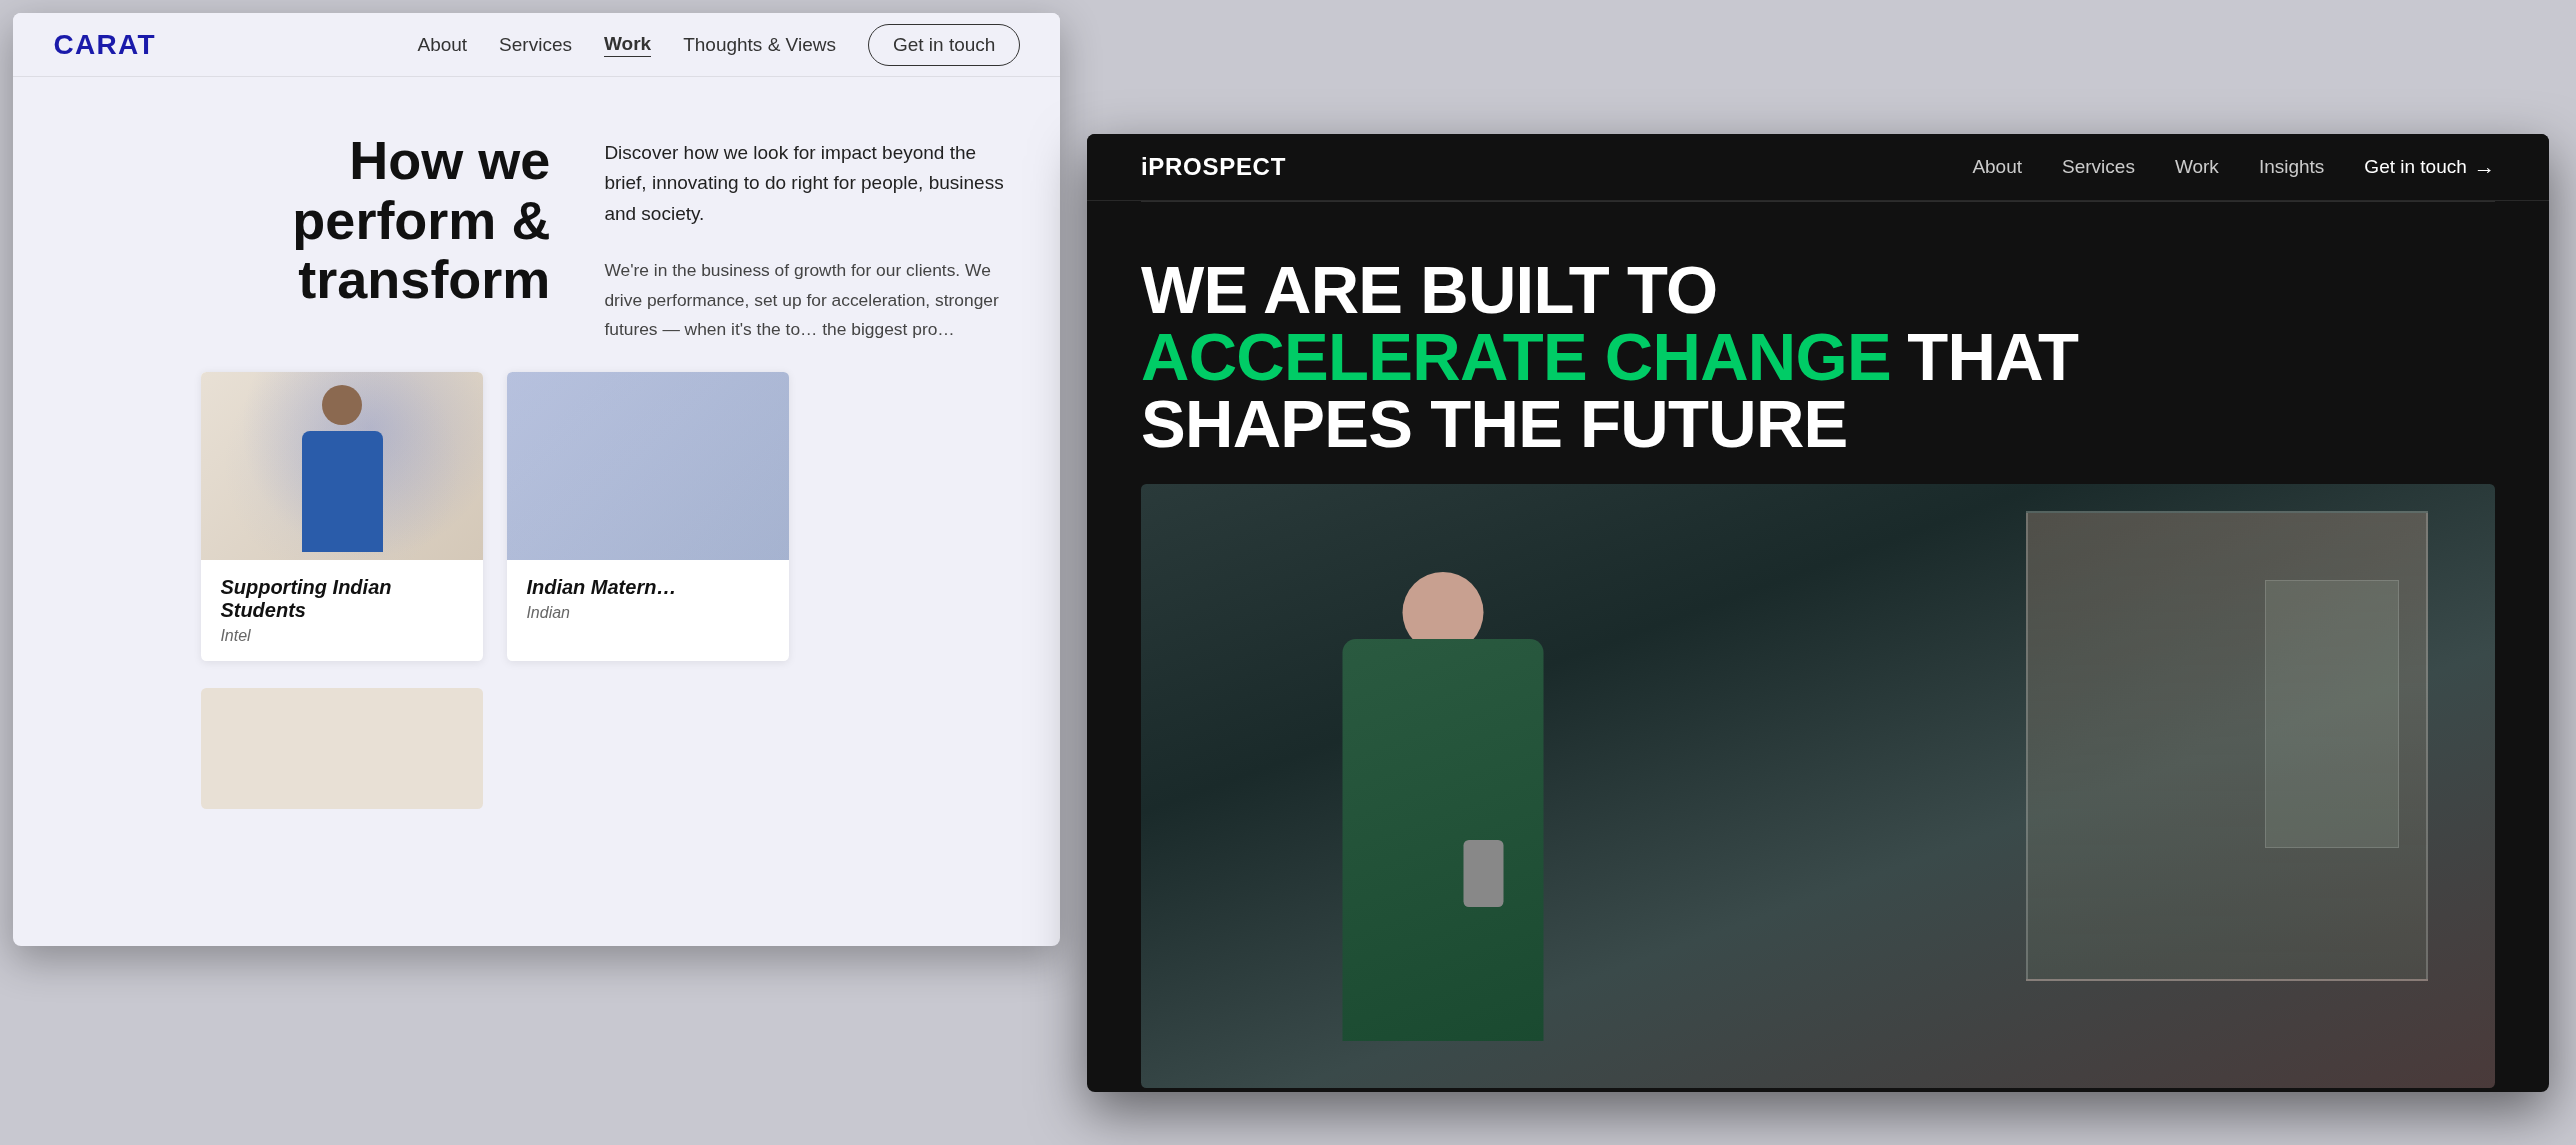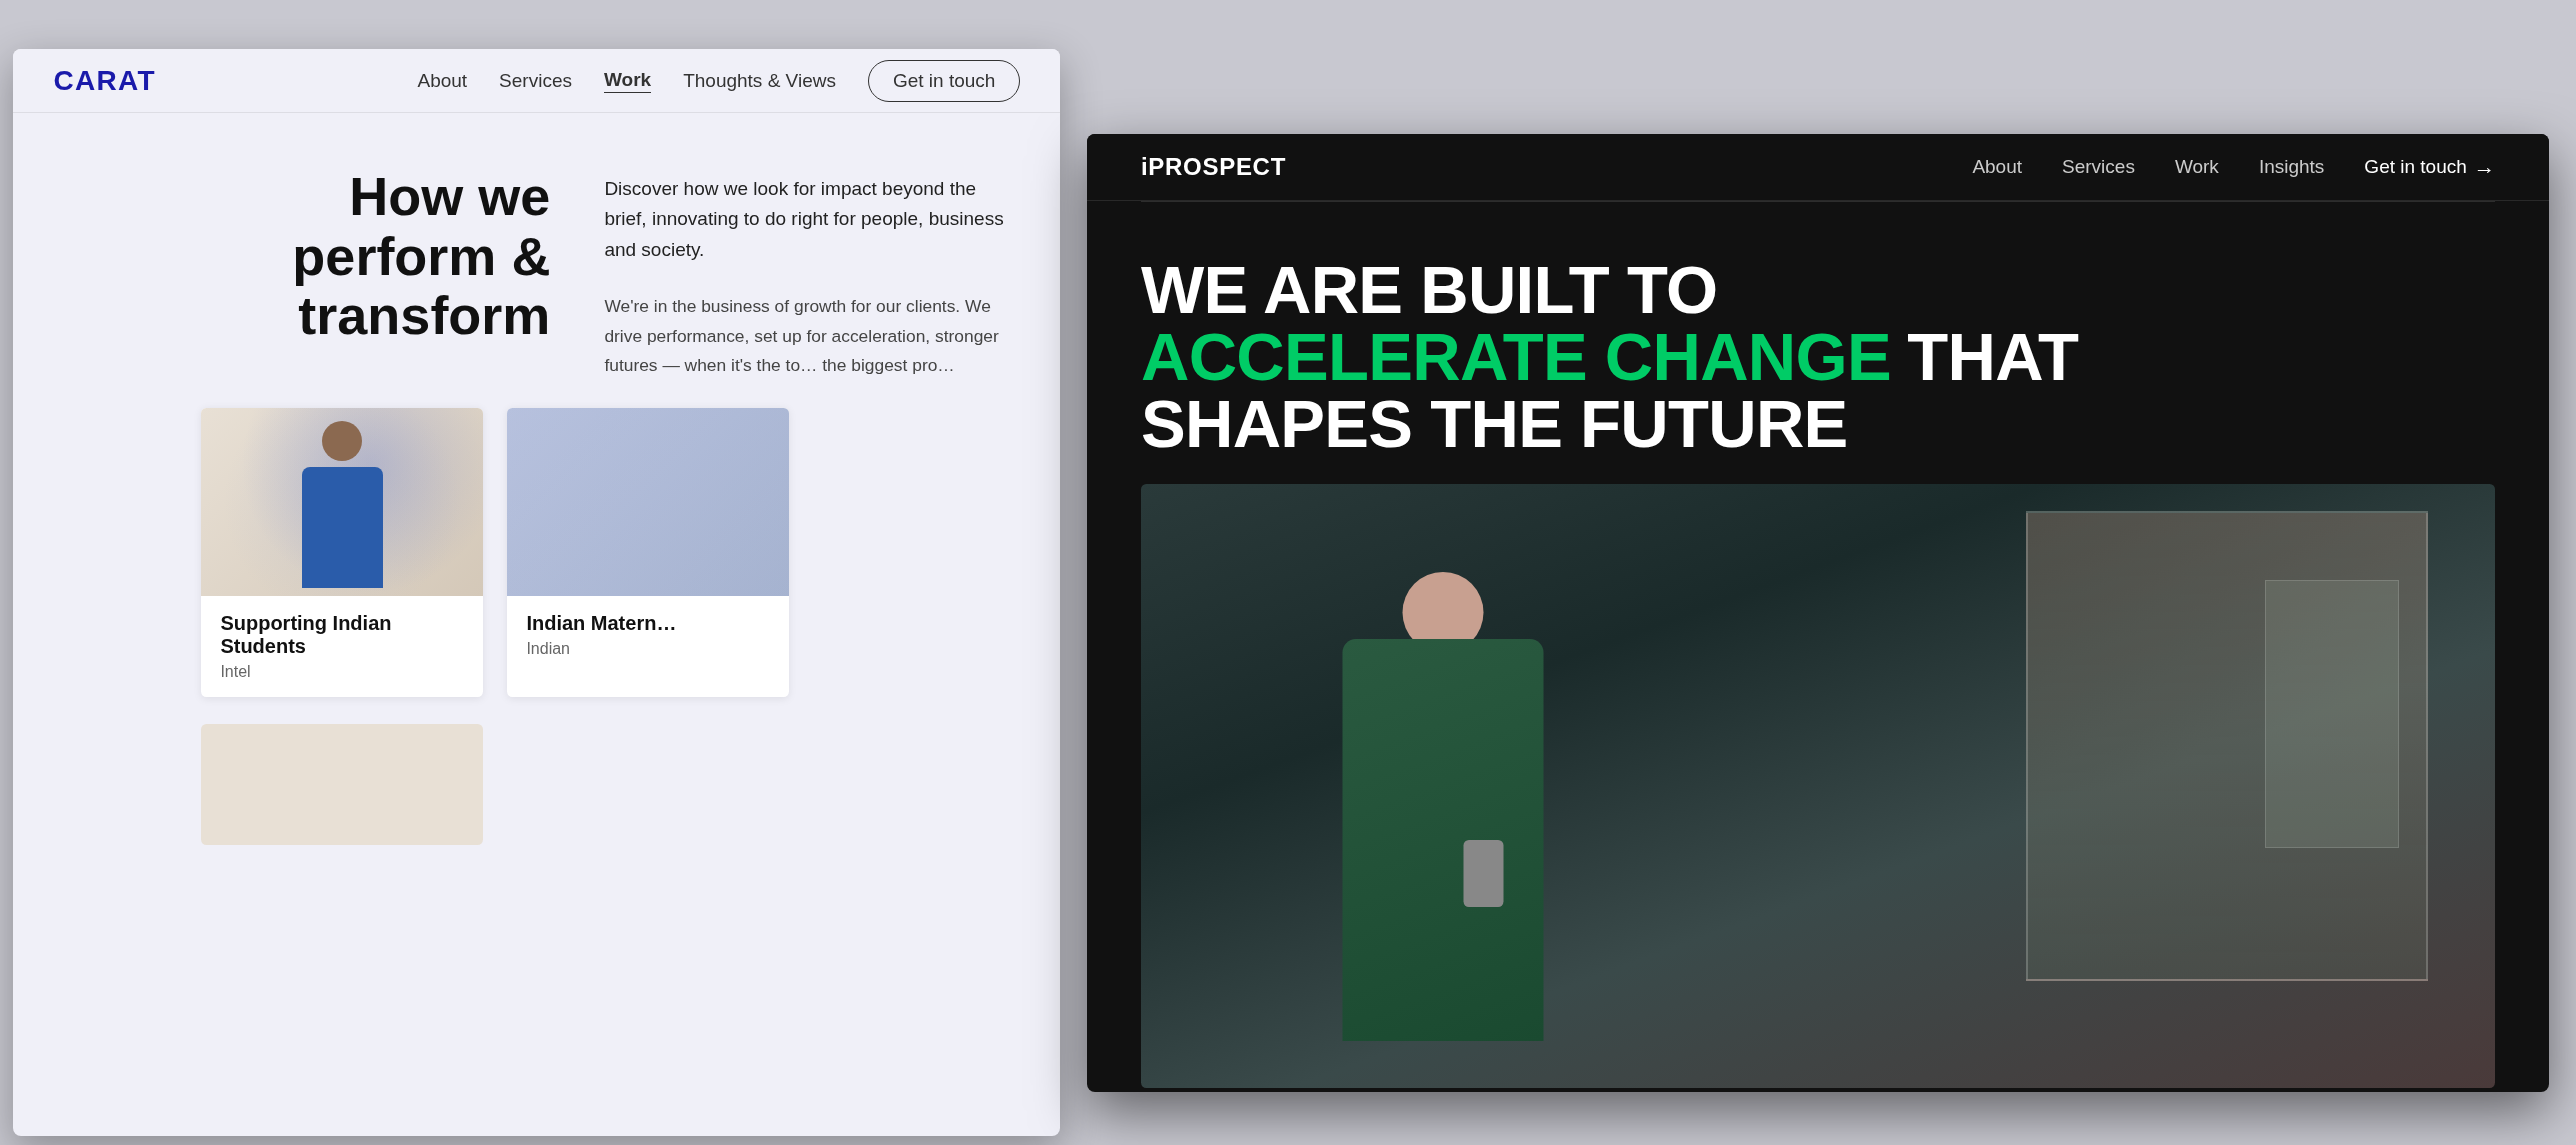--- a/index.html
+++ b/index.html
@@ -11,26 +11,25 @@
       overflow: hidden;
       position: relative;
     }
 
     
     .carat-window {
       position: absolute;
       top: 13.4px;
       left: 13.4px;
       width: 1047px;
-      height: 1087px;
+      height: 933px;
       background: #f0f0f8;
       border-radius: 8px;
       box-shadow: 0 13.4px 40px rgba(0,0,0,0.3);
       overflow: hidden;
-      margin-top: 36px;
     }
 
     .carat-nav {
       position: absolute;
       top: 0;
       left: 0;
       right: 0;
       height: 64px;
       background: #f0f0f8;
       display: flex;
@@ -195,20 +194,21 @@
 
     .card-img-2::before {
       content: '';
       position: absolute;
       top: 0; left: 0; right: 0; bottom: 0;
       background: linear-gradient(to bottom right, rgba(80,100,180,0.2) 0%, rgba(60,80,160,0.15) 100%);
     }
 
     .carat-card-info {
       padding: 16px 19px;
+      font-style: italic;
     }
 
     .carat-card-title {
       font-size: 20px;
       font-weight: 700;
       color: #111;
       margin-bottom: 5.4px;
     }
 
     .carat-card-subtitle {

